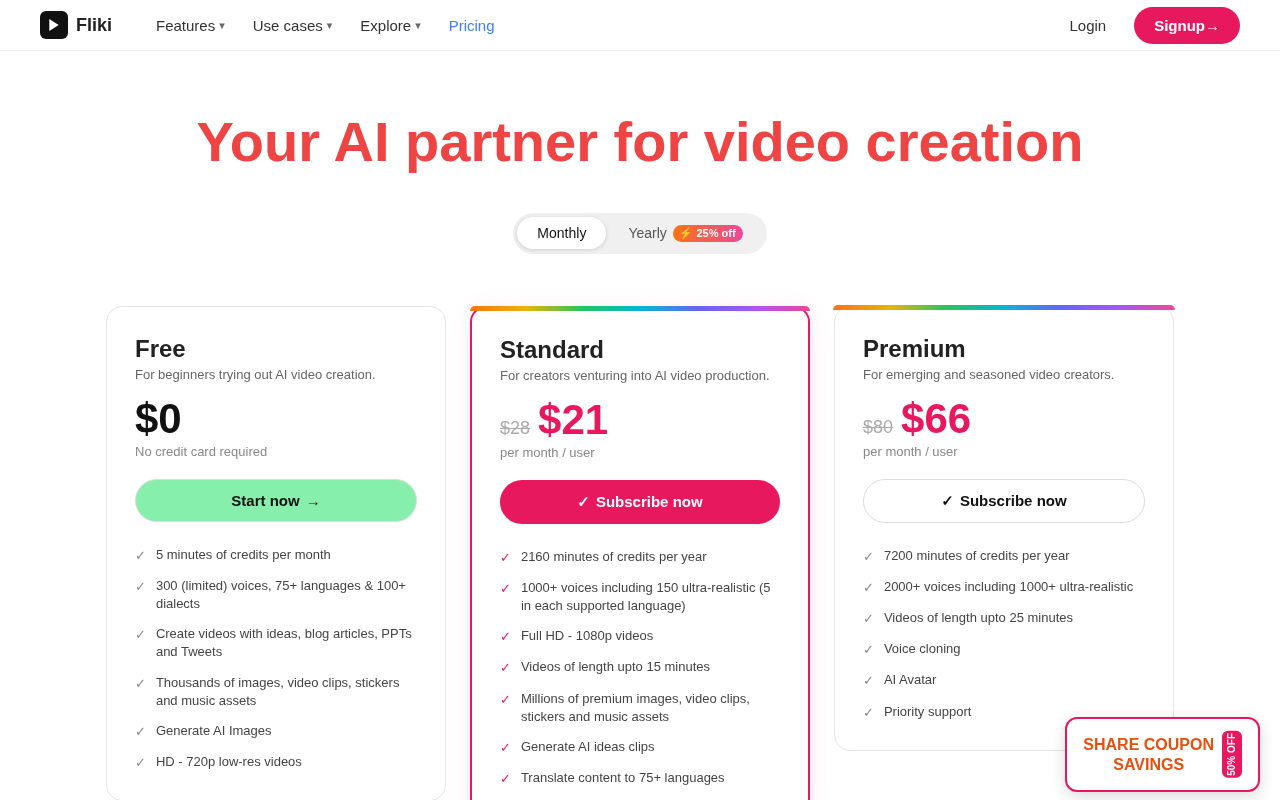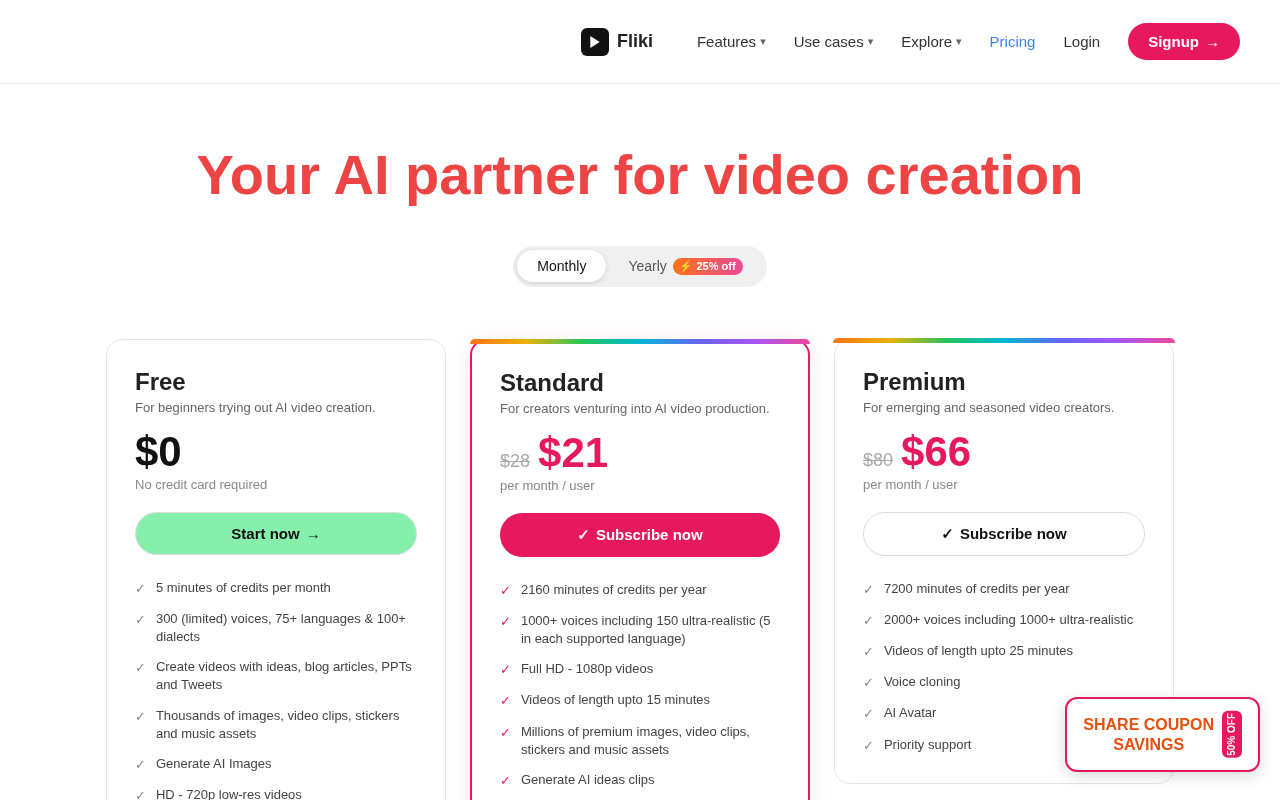--- a/index.html
+++ b/index.html
@@ -1,21 +1,21 @@
 <!DOCTYPE html>
 <html><head>
   <meta charset="utf-8">
   <style>
     * { box-sizing: border-box; margin: 0; padding: 0; }
     body { font-family: -apple-system, BlinkMacSystemFont, 'Segoe UI', sans-serif; background: #fff; color: #222; }
 
     
     nav {
-      display: flex; align-items: center; justify-content: flex-end;
-      padding: 0 40px; height: 84px; border-bottom: 1px solid #eee;
+      display: flex; align-items: center; justify-content: space-between;
+      padding: 0 40px; height: 51px; border-bottom: 1px solid #eee;
       position: sticky; top: 0; background: #fff; z-index: 100;
     }
     .nav-left { display: flex; align-items: center; gap: 32px; }
     .logo { display: flex; align-items: center; gap: 8px; font-weight: 700; font-size: 18px; }
     .logo-icon {
       width: 28px; height: 28px; background: #111; border-radius: 6px;
       display: flex; align-items: center; justify-content: center;
     }
     .logo-icon svg { width: 16px; height: 16px; fill: white; }
     .nav-links { display: flex; align-items: center; gap: 4px; }
@@ -23,21 +23,21 @@
       display: flex; align-items: center; gap: 4px; padding: 8px 12px;
       font-size: 15px; color: #333; cursor: pointer; border-radius: 6px;
       text-decoration: none;
     }
     .nav-link-plain { padding: 8px 12px; font-size: 15px; color: #3b82f6; cursor: pointer; }
     .nav-right { display: flex; align-items: center; gap: 12px; }
     .btn-login { font-size: 15px; color: #333; cursor: pointer; background: none; border: none; padding: 8px 16px; }
     .btn-signup {
       background: #e8185e; color: #fff; border: none; border-radius: 50px;
       padding: 10px 20px; font-size: 15px; font-weight: 600; cursor: pointer;
-      display: flex; align-items: center; gap: 6px;
+      display: flex; align-items: center; 
     }
 
     
     .hero { text-align: center; padding: 60px 20px 20px; }
     .hero h1 { font-size: 56px; font-weight: 900; line-height: 1.1; color: #ef4444; max-width: 900px; margin: 0 auto 40px; }
 
     
     .billing-toggle {
       display: inline-flex; align-items: center; background: #f0f0f0;
       border-radius: 50px; padding: 4px; margin-bottom: 32px; gap: 2px;
@@ -98,21 +98,21 @@
       color: #111;
     }
 
     .features-list { list-style: none; display: flex; flex-direction: column; gap: 12px; }
     .features-list li { display: flex; align-items: flex-start; gap: 10px; font-size: 13px; color: #444; line-height: 1.4; }
     .check-icon { color: #888; font-size: 13px; margin-top: 1px; flex-shrink: 0; }
     .check-icon-red { color: #e8185e; font-size: 13px; margin-top: 1px; flex-shrink: 0; }
 
     
     .coupon-badge {
-      position: fixed; bottom: 28px; right: 20px;
+      position: fixed; bottom: 8px; right: 20px;
       background: #fff; border: 2px solid #e8185e; border-radius: 12px;
       padding: 12px 16px; font-weight: 900; font-size: 17px;
       color: #e8500e; text-align: center; line-height: 1.2;
       box-shadow: 0 4px 16px rgba(0,0,0,0.15);
       display: flex; align-items: center; gap: 8px;
     }
     .coupon-percent {
       background: #e8185e; color: white; font-size: 10px; font-weight: 900;
       padding: 2px 5px; border-radius: 6px; writing-mode: vertical-rl;
       transform: rotate(180deg); line-height: 1;

